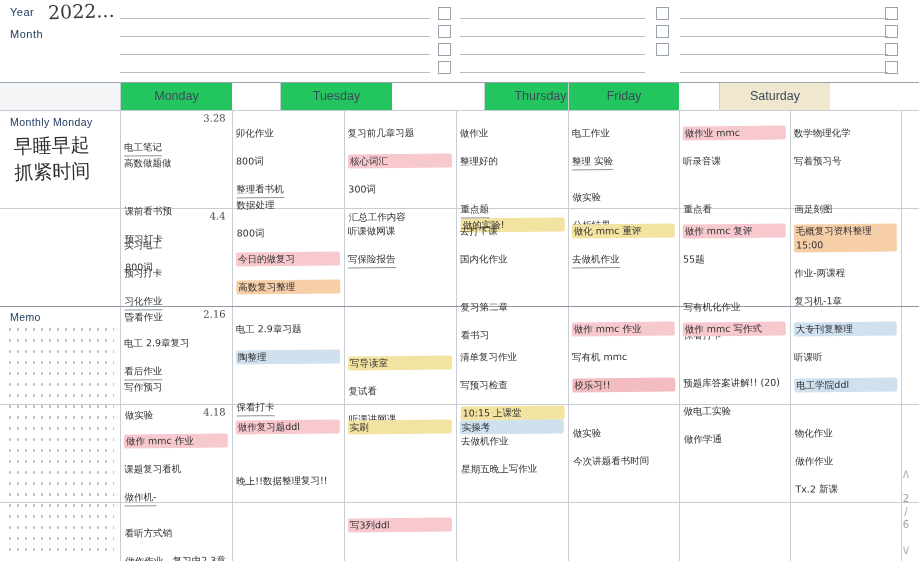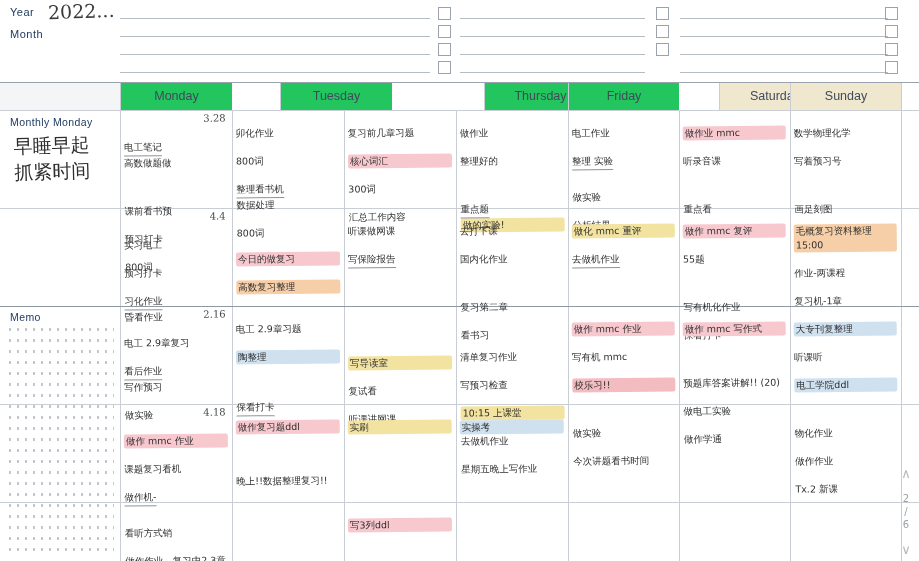--- a/index.html
+++ b/index.html
@@ -219,21 +219,20 @@
   <div class="hdr-box" style="left:885px; top:61px;"></div>
 </div>
 
 <div class="wk-head">
   <div class="wk-head-left"></div>
   <div class="wk-cell" style="left:120px;  width:112px;">Monday</div>
   <div class="wk-cell" style="left:232px;  width:112px;margin-left:48px;">Tuesday</div>
   <div class="wk-cell" style="left:484px;  width:112px;">Thursday</div>
   <div class="wk-cell" style="left:568px;  width:111px;">Friday</div>
   <div class="wk-cell weekend" style="left:719px;  width:111px;">Saturday</div>
-  <div class="wk-cell weekend" style="left:790px;  width:112px; border-right:1px solid #c9ced4;">Sunday</div>
 </div>
 
 <div class="grid">
 
   <div class="vline" style="left:120px; height:451px;"></div>
   <div class="vline" style="left:232px; height:451px;"></div>
   <div class="vline" style="left:344px; height:451px;"></div>
   <div class="vline" style="left:456px; height:451px;"></div>
   <div class="vline" style="left:568px; height:451px;"></div>
   <div class="vline" style="left:679px; height:451px;"></div>

